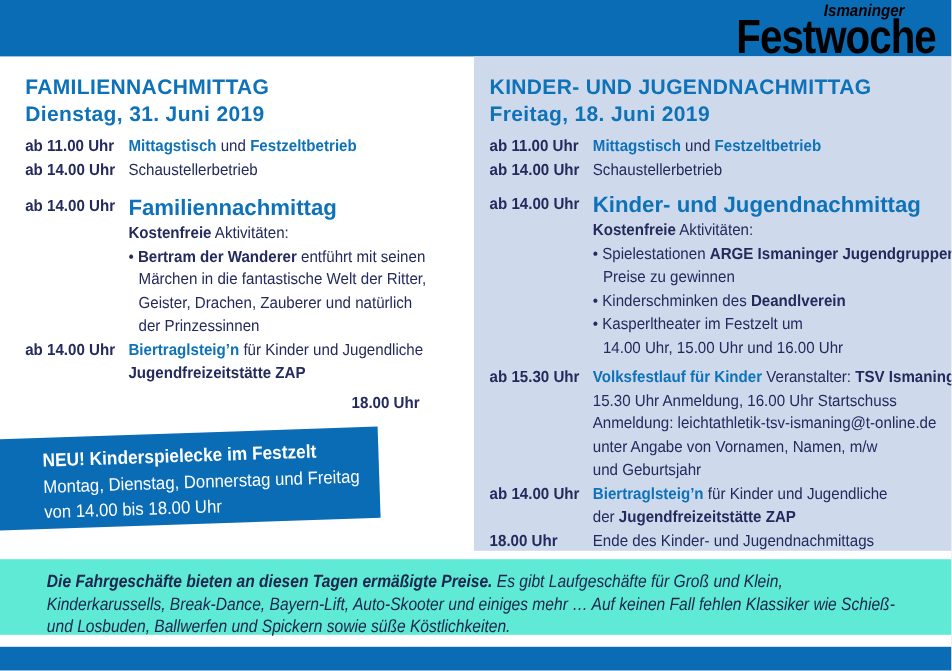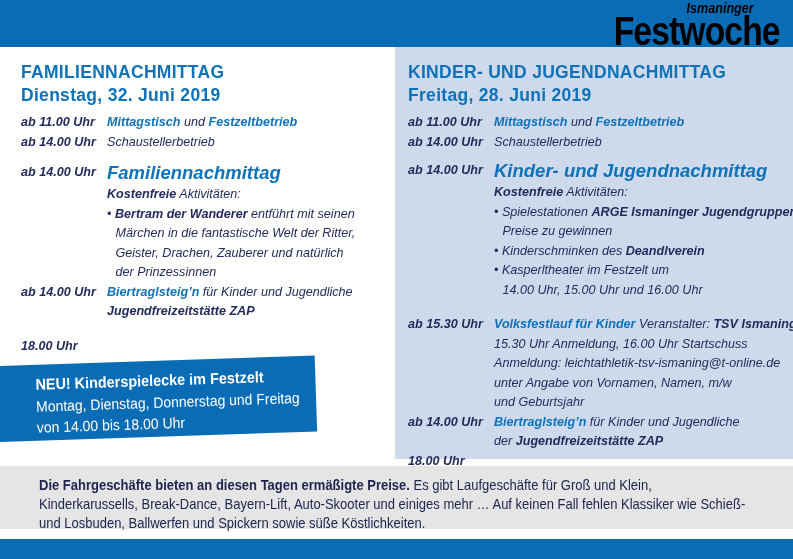--- a/index.html
+++ b/index.html
@@ -15,46 +15,46 @@
               transform:scaleX(.84);transform-origin:100% 50%;}
 
   
   .panel{position:absolute;left:395px;top:47px;width:398px;height:412px;background:#cfd9ec;}
 
   
   .col{position:absolute;top:61px;}
   .col-left{left:21px;width:358px;}
   .col-right{left:408px;width:372px;}
   .col-title,.col-date{color:#0d72b8;font-weight:bold;font-size:17.5px;line-height:23px;letter-spacing:.3px;white-space:nowrap;}
-  .schedule{margin-top:5px;font-style:italic;}
+  .schedule{margin-top:5px;}
 
   .row{display:flex;align-items:flex-start;}
   .gap-lg{margin-top:11px;}
   .gap-md{margin-top:9px;}
-  .gap-sm{margin-top:15px;}
+  .gap-sm{margin-top:5px;justify-content:flex-end;}
   .time{flex:0 0 86px;font-weight:bold;font-size:13.4px;line-height:19.5px;white-space:nowrap;
         transform:scaleX(.94);transform-origin:0 50%;}
   .content{flex:1;min-width:0;}
   .line{font-size:13.4px;line-height:19.5px;white-space:nowrap;
         transform:scaleX(.94);transform-origin:0 50%;}
   .line.cont{padding-left:9px;}
   .hline{color:#0d72b8;font-weight:bold;font-size:18.5px;line-height:22px;white-space:nowrap;}
   .a{color:#0d72b8;font-weight:bold;}
   .b{font-weight:bold;}
 
   
   .notice{position:absolute;left:-16px;top:361px;width:332px;height:76px;background:#0a6cb5;color:#ffffff;
           transform:rotate(-1.9deg);padding:9px 0 0 52px;box-sizing:border-box;}
   .notice .n1{font-weight:bold;font-size:15.5px;line-height:22px;white-space:nowrap;
               transform:scaleX(.93);transform-origin:0 50%;}
   .notice .n2{font-size:15px;line-height:21px;white-space:nowrap;
               transform:scaleX(.93);transform-origin:0 50%;}
 
   
-  .footer{position:absolute;left:0;top:466px;width:793px;height:63px;background:#e5e5e5;}
+  .footer{position:absolute;left:0;top:466px;width:793px;height:63px;background:#5eead4;font-style:italic;}
   .footer-text{position:absolute;left:39px;top:10px;width:812px;font-size:14.8px;line-height:19px;
                color:#20264f;transform:scaleX(.878);transform-origin:0 0;}
   .footer-lead{font-weight:bold;}
 
   
   .bottombar{position:absolute;left:0;top:539px;width:793px;height:20px;background:#0a6cb5;}
 </style>
 </head>
 <body>
 
@@ -64,21 +64,21 @@
     <div class="brand">
       <span class="brand-top">Ismaninger</span>
       <span class="brand-main">Festwoche</span>
     </div>
   </div>
 
   <div class="panel"></div>
 
   <div class="col col-left">
     <div class="col-title">FAMILIENNACHMITTAG</div>
-    <div class="col-date">Dienstag, 32. Juni 2019</div>
+    <div class="col-date">Dienstag, 31. Juni 2019</div>
     <div class="schedule">
 
       <div class="row">
         <div class="time">ab 11.00 Uhr</div>
         <div class="content">
           <div class="line">
             <span class="a">Mittagstisch</span><span> und </span><span class="a">Festzeltbetrieb</span>
           </div>
         </div>
       </div>
@@ -128,21 +128,21 @@
 
       <div class="row gap-sm">
         <div class="time">18.00 Uhr</div>
       </div>
 
     </div>
   </div>
 
   <div class="col col-right">
     <div class="col-title">KINDER- UND JUGENDNACHMITTAG</div>
-    <div class="col-date">Freitag, 28. Juni 2019</div>
+    <div class="col-date">Freitag, 18. Juni 2019</div>
     <div class="schedule">
 
       <div class="row">
         <div class="time">ab 11.00 Uhr</div>
         <div class="content">
           <div class="line">
             <span class="a">Mittagstisch</span><span> und </span><span class="a">Festzeltbetrieb</span>
           </div>
         </div>
       </div>
@@ -209,20 +209,25 @@
             <span class="a">Biertraglsteig’n</span><span> für Kinder und Jugendliche</span>
           </div>
           <div class="line">
             <span>der </span><span class="b">Jugendfreizeitstätte ZAP</span>
           </div>
         </div>
       </div>
 
       <div class="row">
         <div class="time">18.00 Uhr</div>
+        <div class="content">
+          <div class="line">
+            <span>Ende des Kinder- und Jugendnachmittags</span>
+          </div>
+        </div>
       </div>
 
     </div>
   </div>
 
   <div class="notice">
     <div class="n1">NEU! Kinderspielecke im Festzelt</div>
     <div class="n2">Montag, Dienstag, Donnerstag und Freitag</div>
     <div class="n2">von 14.00 bis 18.00 Uhr</div>
   </div>

